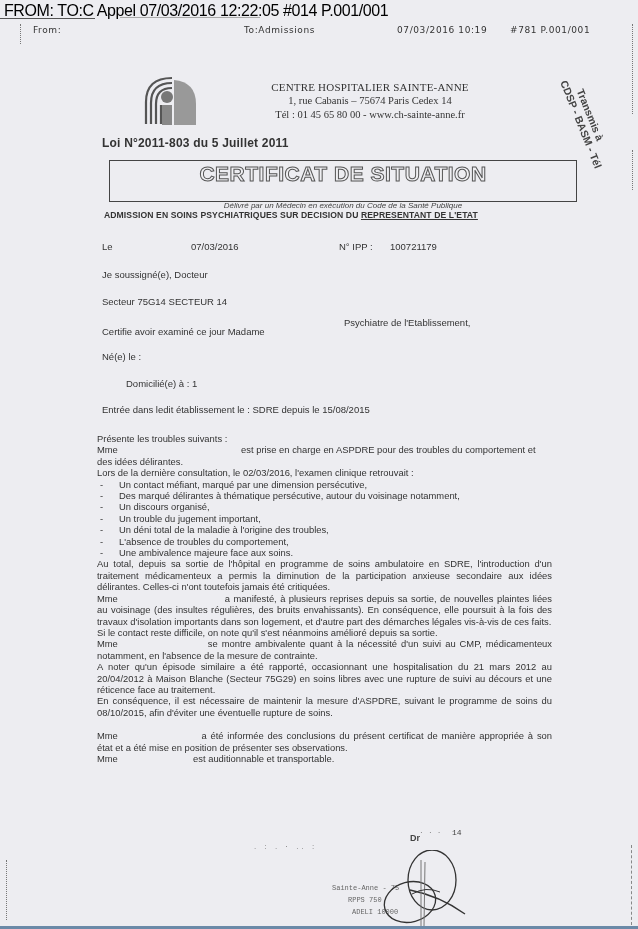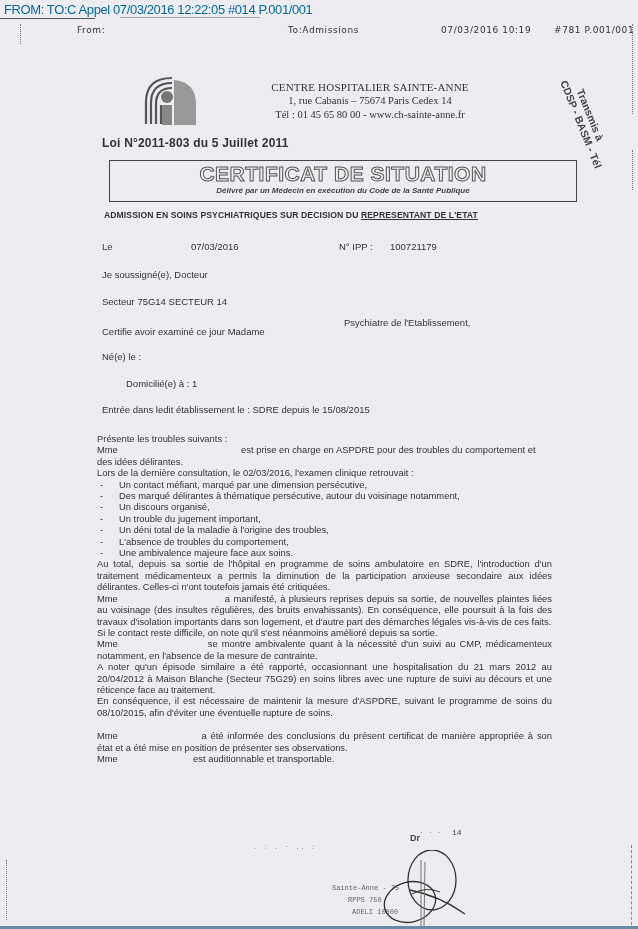--- a/index.html
+++ b/index.html
@@ -5,33 +5,32 @@
   html, body { margin: 0; padding: 0; }
   body {
     width: 638px; height: 929px; overflow: hidden;
     background: #ededf1;
     font-family: "Liberation Sans", sans-serif;
     color: #2a2a2a;
     position: relative;
   }
   .fax-top {
     position: absolute; left: 4px; top: 2px;
-    font-size: 13px; letter-spacing: -0.4px; color: #0369a1;
+    font-size: 16px; letter-spacing: -0.4px; color: #000000;
     font-family: "Liberation Sans", sans-serif;
   }
   .rule-top {
     position: absolute; left: 0; top: 18px; width: 95px; height: 1px; background: #555;
   }
   .rule-top2 {
     position: absolute; left: 120px; top: 17px; width: 140px; height: 1px; background: #aaa;
   }
   .fax-line2 {
     position: absolute; top: 25px; font-size: 9px; letter-spacing: 0.6px; color: #333;
     font-family: "DejaVu Sans", sans-serif;
-    margin-left: 44px;
   }
   .edge-dots {
     position: absolute; width: 2px; border-left: 1px dotted #777;
   }
   .logo { position: absolute; left: 142px; top: 72px; width: 58px; height: 56px; }
   .hosp {
     position: absolute; left: 235px; top: 80px; width: 270px; text-align: center;
     font-family: "Liberation Serif", serif; font-size: 10.5px; color: #333; line-height: 14px;
   }
   .hosp .name { font-size: 11px; letter-spacing: 0.2px; }
@@ -42,21 +41,21 @@
   .stamp-wrap { position: absolute; left: 550px; top: 70px; width: 80px; height: 120px; }
   .cert-box {
     position: absolute; left: 109px; top: 160px; width: 468px; height: 42px;
     border: 1px solid #444; box-sizing: border-box; text-align: center;
   }
   .cert-title {
     font-size: 21px; font-weight: bold; color: #efeff2; letter-spacing: 0.5px;
     -webkit-text-stroke: 1px #555; margin-top: 2px; line-height: 22px;
   }
   .cert-sub {
-    font-size: 8px; font-style: italic; font-weight: bold; color: #444; margin-top: 1px;
+    font-size: 8px; font-style: italic; font-weight: normal; color: #444; margin-top: 16px;
   }
   .admission {
     position: absolute; left: 104px; top: 210px; font-size: 8.6px; font-weight: bold; color: #333;
     letter-spacing: 0.1px;
   }
   .admission u { }
   .field { position: absolute; font-size: 9.5px; color: #333; }
   .body-text {
     position: absolute; left: 97px; top: 433px; width: 455px;
     font-size: 9.4px; line-height: 11.4px; color: #333;

